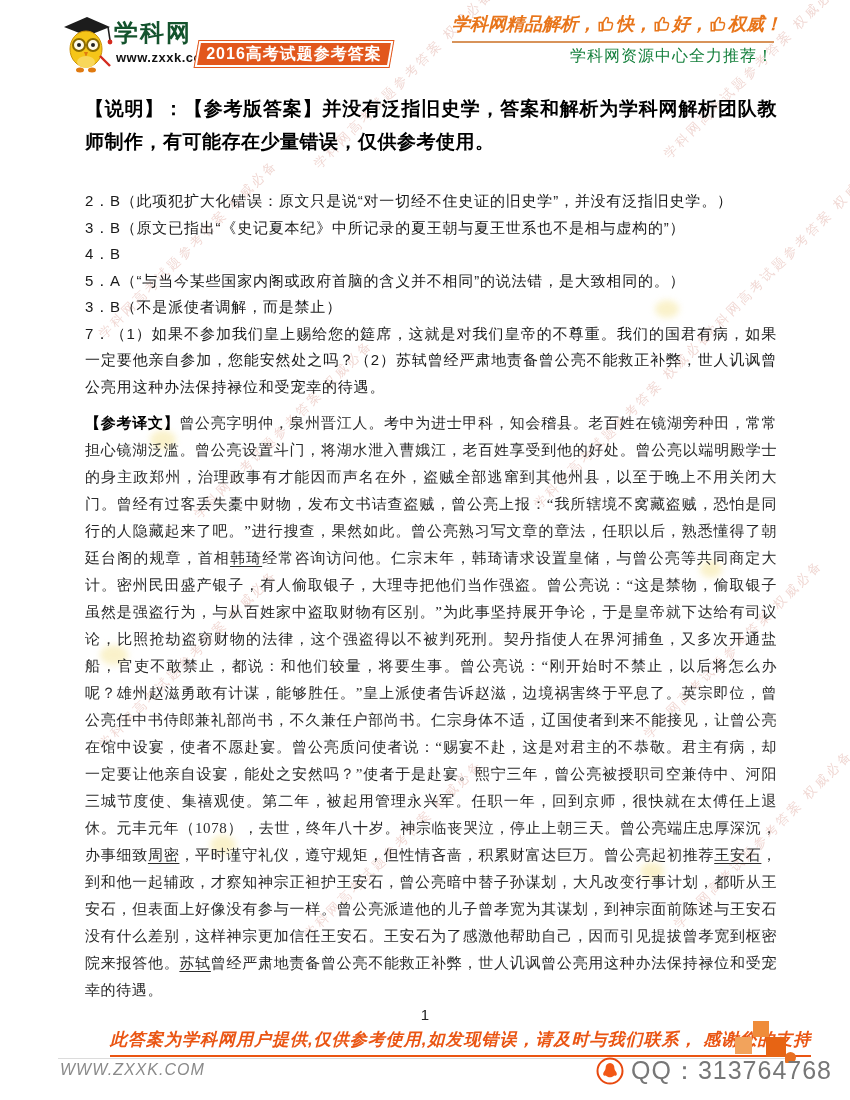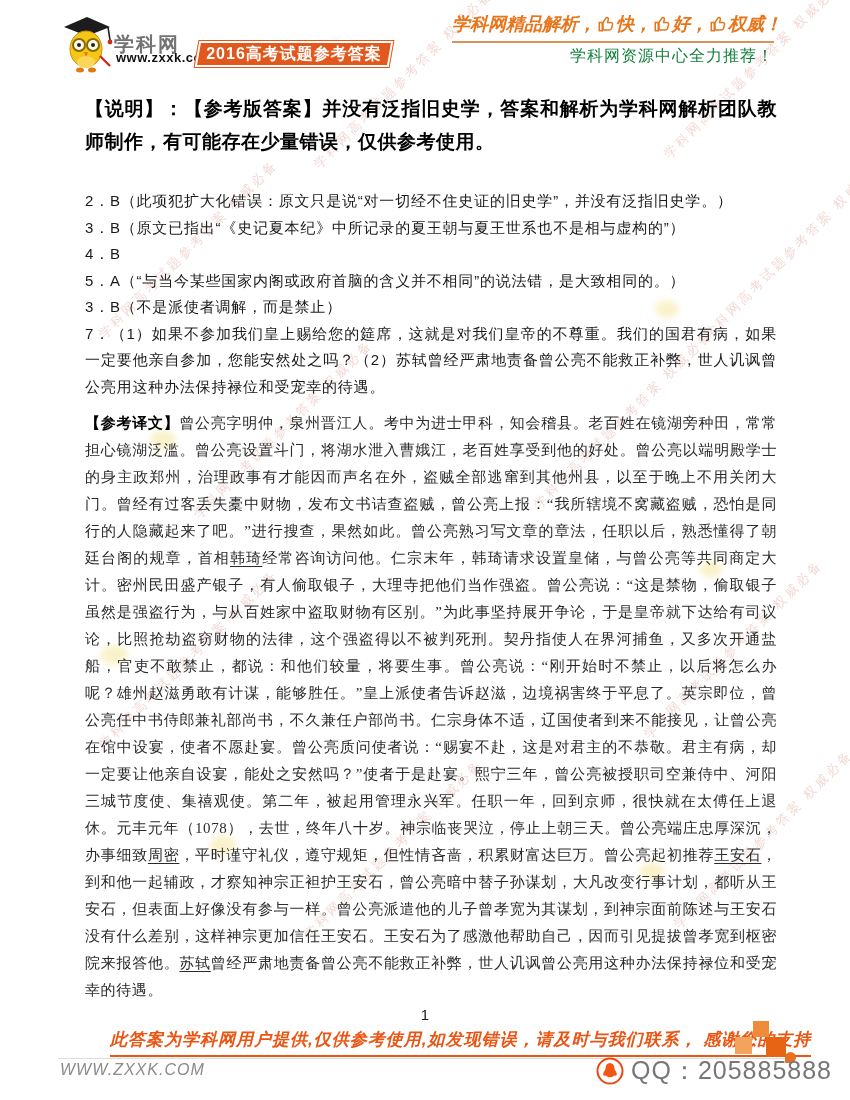--- a/index.html
+++ b/index.html
@@ -2,21 +2,21 @@
 <html><head>
 <meta charset="utf-8">
 <style>
   * { margin:0; padding:0; box-sizing:border-box; }
   html,body { background:#ffffff; }
   body { font-family:"Liberation Sans", sans-serif; }
   .page { position:relative; width:850px; height:1100px; margin:0 auto; background:#fff; overflow:hidden; }
 
   
   .owl { position:absolute; left:60px; top:12px; }
-  .site-name { position:absolute; left:114px; top:31px; font-size:20px; font-weight:900; color:#737373; letter-spacing:2px; }
+  .site-name { position:absolute; left:114px; top:17px; font-size:24px; font-weight:900; color:#14532d; letter-spacing:2px; }
   .site-url { position:absolute; left:116px; top:50px; font-size:13px; font-weight:bold; color:#111; letter-spacing:0.5px; }
   .banner { position:absolute; left:196px; top:40px; width:196px; height:28px; background:#e2571c; transform:skewX(-10deg); box-shadow:inset 0 0 0 1px #e2571c, inset 0 0 0 3px #ffffff; }
   .banner span { display:block; transform:skewX(10deg); text-align:center; line-height:28px; color:#fff; font-size:16px; font-weight:bold; letter-spacing:1px; }
   .slogan { position:absolute; left:452px; top:12px; width:322px; text-align:center; font-size:18px; font-weight:bold; font-style:italic; color:#e8751a; border-bottom:2px solid #d8935a; padding-bottom:5px; white-space:nowrap; }
   .slogan svg { vertical-align:-3px; margin:0 1px; }
   .sub-slogan { position:absolute; left:452px; top:46px; width:322px; text-align:right; font-size:16px; color:#15803d; letter-spacing:1px; }
 
   
   .content { position:absolute; left:85px; top:92px; width:692px; }
   .notice { font-size:19px; font-weight:bold; line-height:33px; letter-spacing:0.5px; color:#000; text-align:justify; }
@@ -125,16 +125,16 @@
   <div class="sq sq1"></div>
   <div class="sq sq2"></div>
   <div class="sq sq3"></div>
   <div class="sq sqdot"></div>
   <div class="footer-url">WWW.ZXXK.COM</div>
   <div class="qq">
     <svg width="28" height="28" viewBox="0 0 28 28">
       <circle cx="14" cy="14" r="12.5" fill="#fff" stroke="#e8490f" stroke-width="2"></circle>
       <path d="M14 6c-2.8 0-4.4 2.2-4.4 5 0 1.1-.6 2.2-1.3 3.2-1 1.3-1.4 2.8-.9 3.8.4.9 1.5 1 2.4.5 1 1.1 2.6 1.8 4.2 1.8s3.2-.7 4.2-1.8c.9.5 2 .4 2.4-.5.5-1 .1-2.5-.9-3.8-.7-1-1.3-2.1-1.3-3.2 0-2.8-1.6-5-4.4-5z" fill="#f25716"></path>
     </svg>
-    <span>QQ：205885888</span>
+    <span>QQ：313764768</span>
   </div>
 
 </div>
 
 </body></html>

